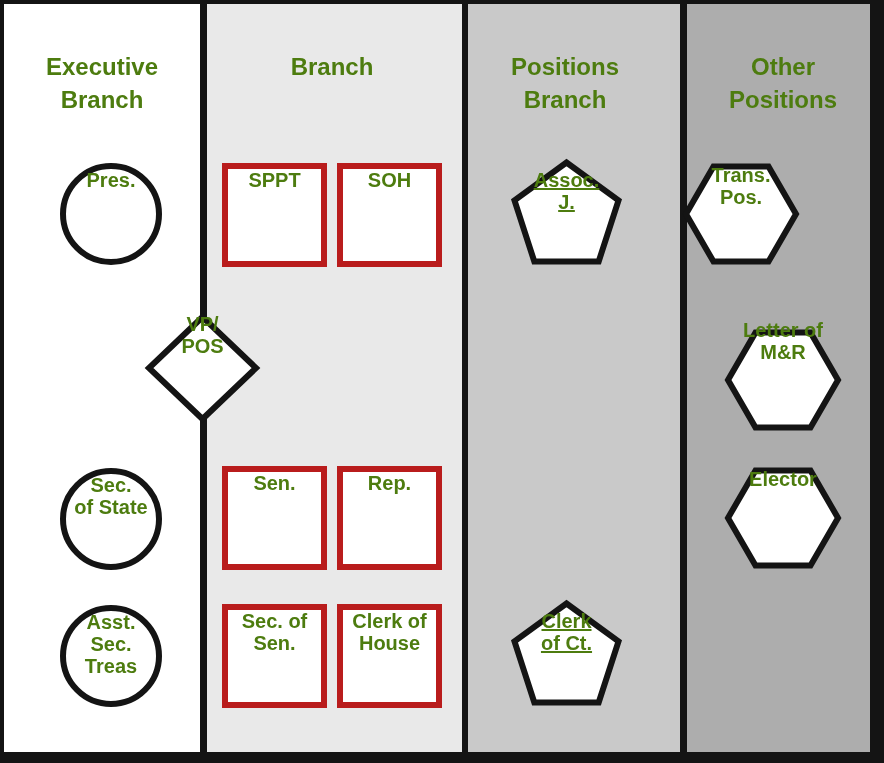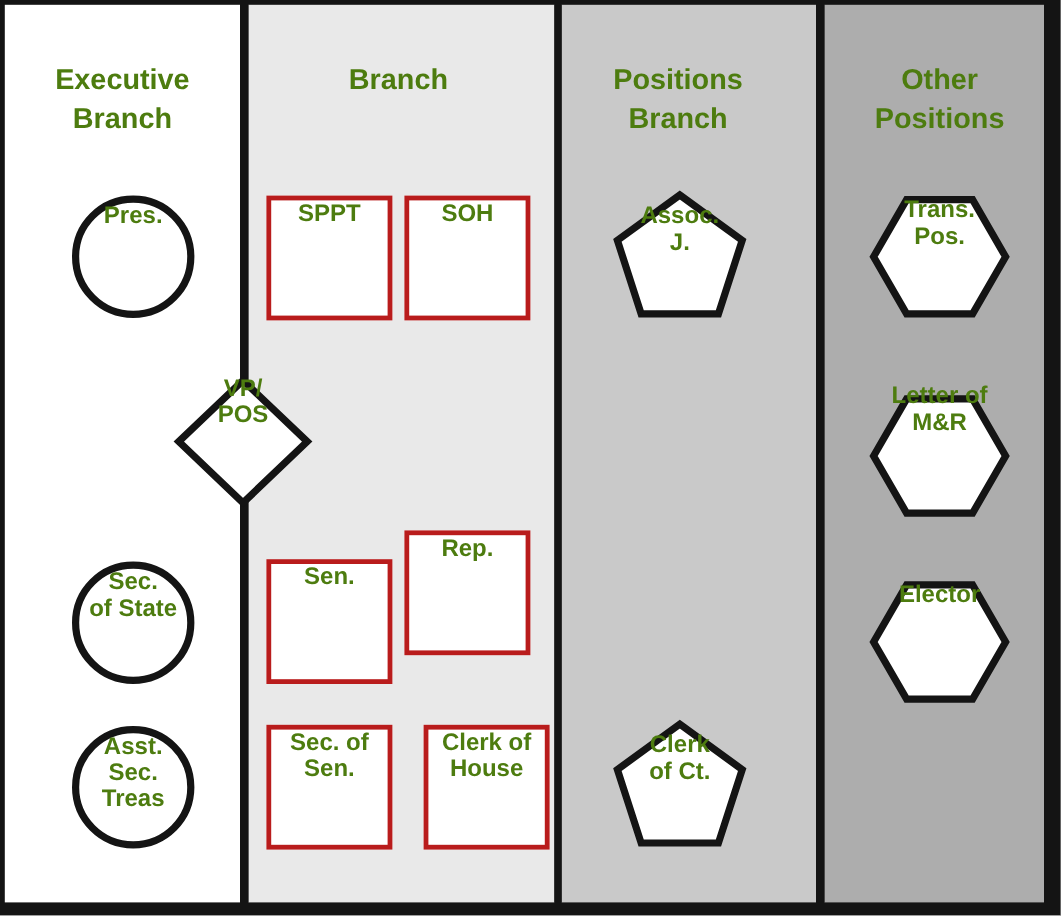--- a/index.html
+++ b/index.html
@@ -26,32 +26,32 @@
   }
   .h-1 { left:2px; } .h-2 { left:232px; } .h-3 { left:465px; } .h-4 { left:683px; }
 
   .shape { position:absolute; }
   .circle {
     width:102px; height:102px; background:#ffffff;
     border:6px solid #141414; border-radius:50%;
   }
   .square {
     width:105px; height:104px; background:#ffffff;
-    border:4px solid #b91c1c;
+    border:6px solid #b91c1c;
   }
   .poly svg { position:absolute; left:0; top:0; width:100%; height:100%; display:block; overflow:visible; }
   .poly polygon { fill:#ffffff; stroke:#141414; stroke-width:6; stroke-linejoin:miter; }
 
   .label {
     position:absolute; left:0; top:0; right:0; bottom:0;
     display:flex; flex-direction:column; align-items:center; 
     font-size:20px; font-weight:bold; line-height:22px; text-align:center;
     white-space:nowrap;
   }
-  .pent .label { padding-top:10px; }
+  .pent .label { padding-top:10px;text-decoration:underline; }
 </style>
 </head>
 <body>
 
 <div class="stage">
 
   <div class="col col-1"></div>
   <div class="col col-2"></div>
   <div class="col col-3"></div>
   <div class="col col-4"></div>
@@ -103,32 +103,32 @@
   <div class="shape square" style="left:337px;top:163px">
     <div class="label">
       <div>SOH</div>
     </div>
   </div>
   <div class="shape square" style="left:222px;top:466px">
     <div class="label">
       <div>Sen.</div>
     </div>
   </div>
-  <div class="shape square" style="left:337px;top:442px">
+  <div class="shape square" style="left:337px;top:466px">
     <div class="label">
       <div>Rep.</div>
     </div>
   </div>
   <div class="shape square" style="left:222px;top:604px">
     <div class="label">
       <div>Sec. of</div>
       <div>Sen.</div>
     </div>
   </div>
-  <div class="shape square" style="left:353px;top:604px">
+  <div class="shape square" style="left:337px;top:604px">
     <div class="label">
       <div>Clerk of</div>
       <div>House</div>
     </div>
   </div>
 
   <div class="shape poly" style="left:145px;top:313px;width:115px;height:110px">
     <svg viewBox="0 0 115 110">
       <polygon points="57.5,4 111,55 57.5,106 4,55"></polygon>
     </svg>
@@ -150,39 +150,39 @@
   <div class="shape poly pent" style="left:510px;top:600px;width:113px;height:106px">
     <svg viewBox="0 0 113 106">
       <polygon points="56.5,3.5 108.5,41.3 88.7,102.5 24.3,102.5 4.5,41.3"></polygon>
     </svg>
     <div class="label">
       <div>Clerk</div>
       <div>of Ct.</div>
     </div>
   </div>
 
-  <div class="shape poly" style="left:725px;top:164px;width:116px;height:100px">
+  <div class="shape poly" style="left:683px;top:164px;width:116px;height:100px">
     <svg viewBox="0 0 116 100">
       <polygon points="3,50 30.5,2.4 85.5,2.4 113,50 85.5,97.6 30.5,97.6"></polygon>
     </svg>
     <div class="label">
       <div>Trans.</div>
       <div>Pos.</div>
     </div>
   </div>
   <div class="shape poly" style="left:725px;top:319px;width:116px;height:122px">
     <svg viewBox="0 0 116 100">
       <polygon points="3,50 30.5,2.4 85.5,2.4 113,50 85.5,97.6 30.5,97.6"></polygon>
     </svg>
     <div class="label">
       <div>Letter of</div>
       <div>M&amp;R</div>
     </div>
   </div>
-  <div class="shape poly" style="left:725px;top:485px;width:116px;height:100px">
+  <div class="shape poly" style="left:725px;top:468px;width:116px;height:100px">
     <svg viewBox="0 0 116 100">
       <polygon points="3,50 30.5,2.4 85.5,2.4 113,50 85.5,97.6 30.5,97.6"></polygon>
     </svg>
     <div class="label">
       <div>Elector</div>
     </div>
   </div>
 
 </div>
 

